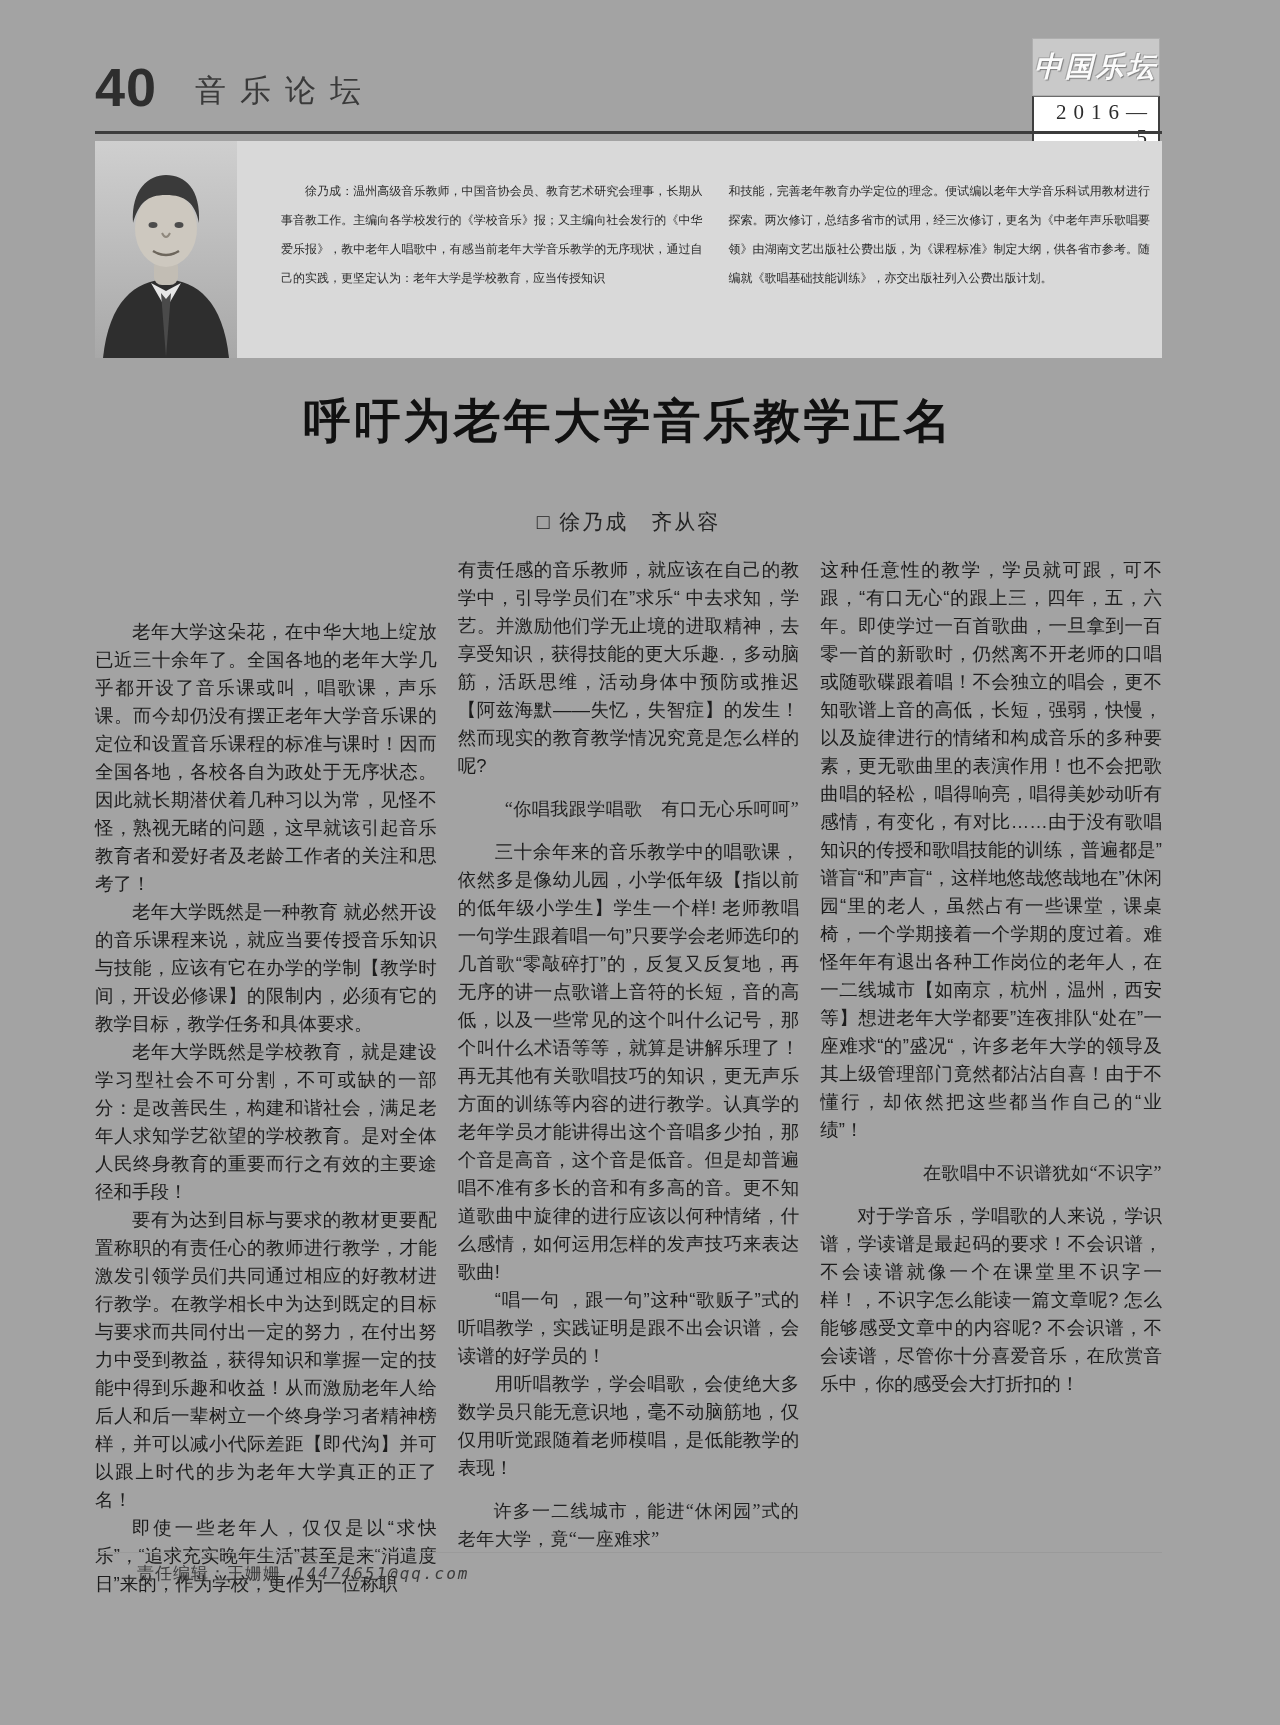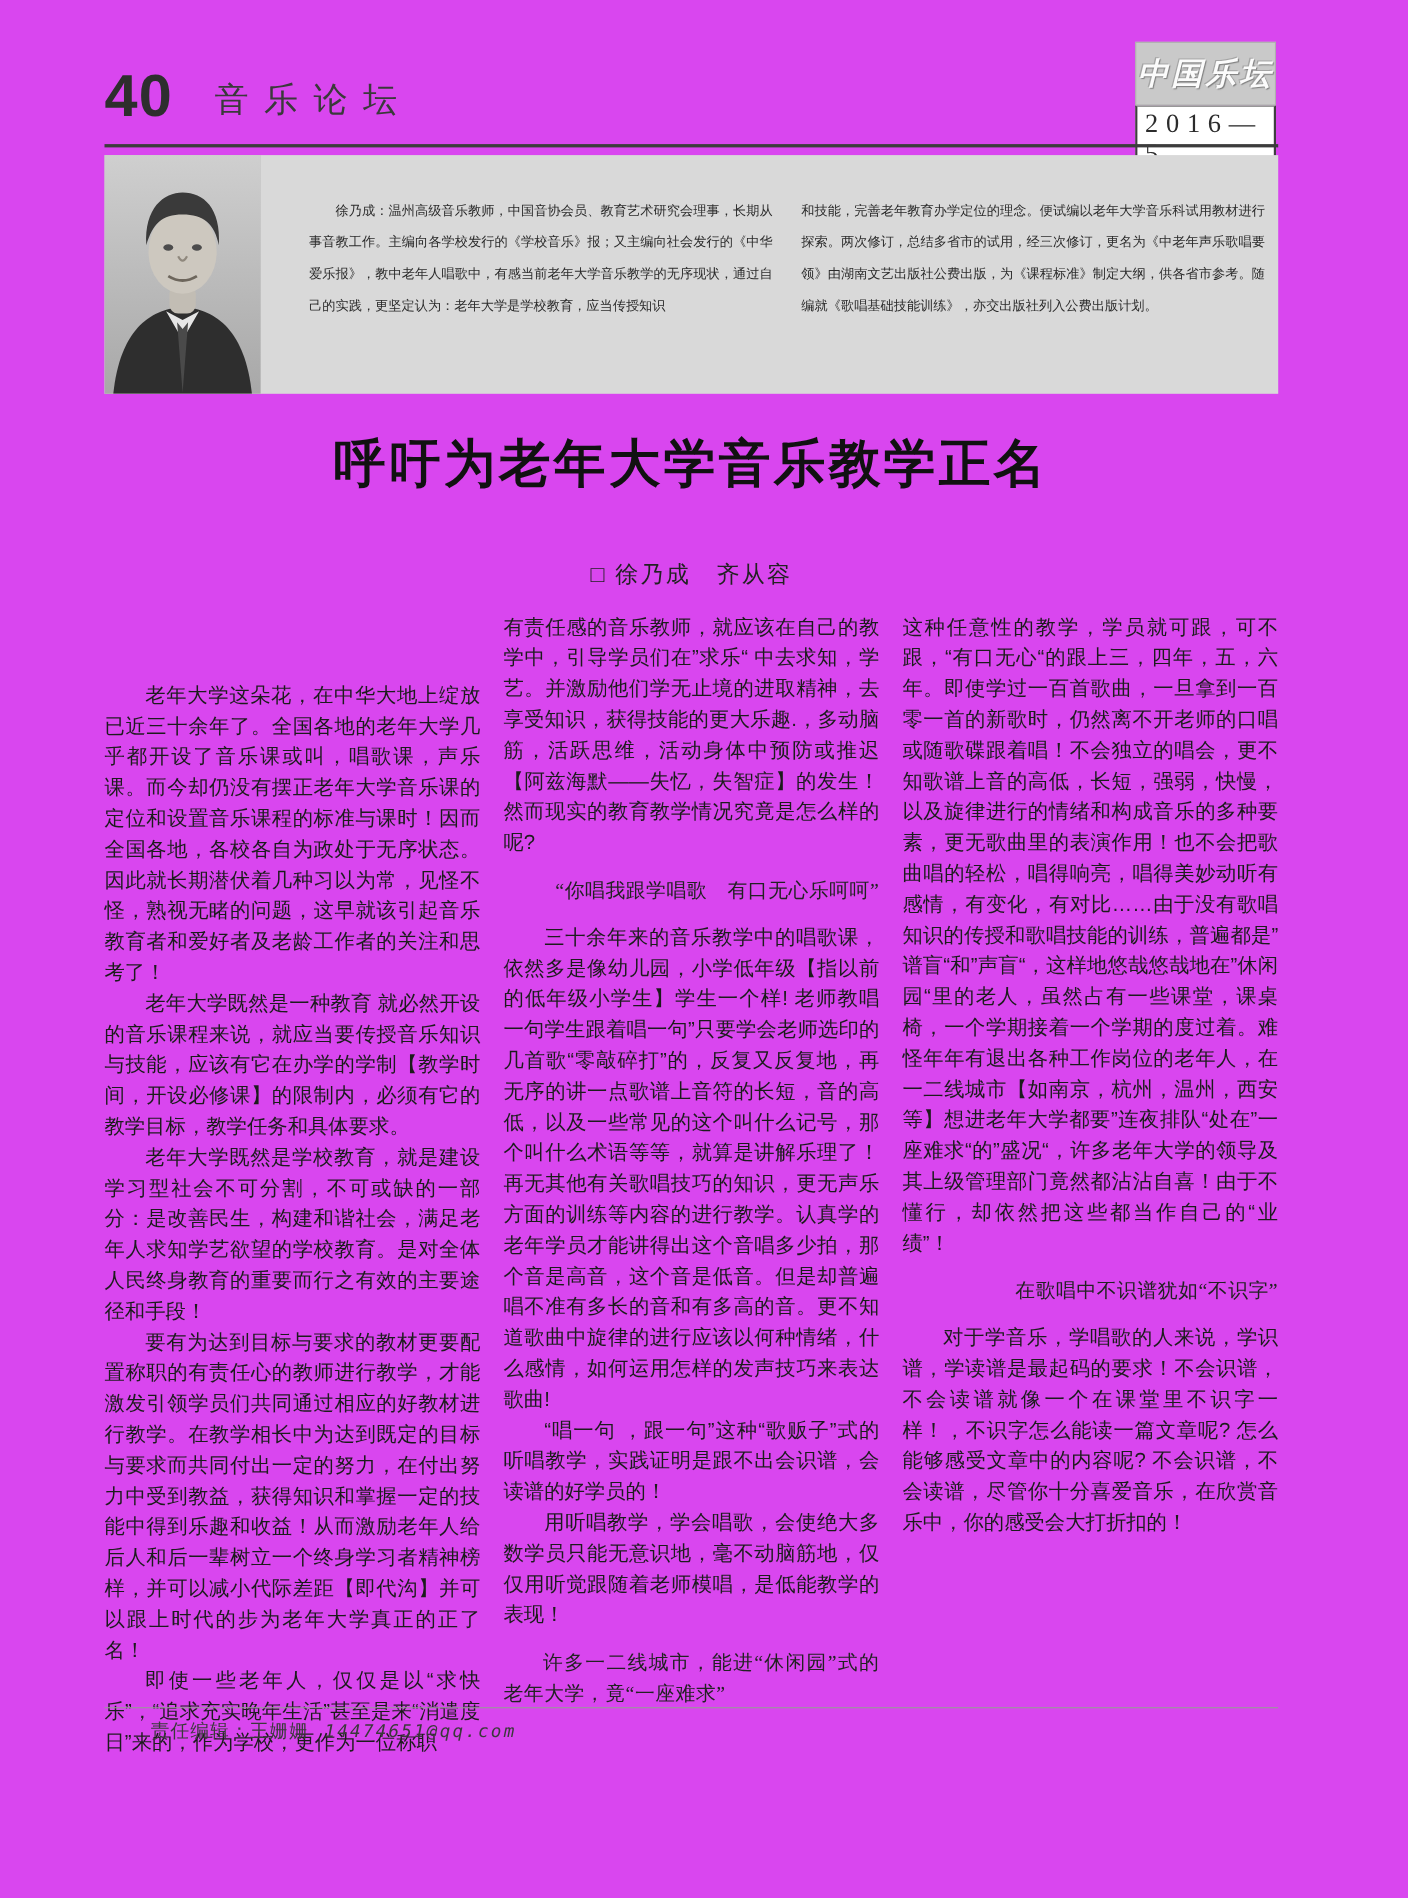--- a/index.html
+++ b/index.html
@@ -1,18 +1,18 @@
 <!DOCTYPE html>
 <html lang="zh"><head>
 <meta charset="utf-8">
 <style>
   html,body { margin:0; padding:0; background:#e9e9e9; }
   .page {
     position:relative; width:1280px; height:1725px; margin:0 auto;
-    background:#d946ef; color:#1d1d1d;
+    background:#a3a3a3; color:#1d1d1d;
     font-family:"Liberation Sans","DejaVu Sans",sans-serif;
     overflow:hidden;
   }
 
   
   .page-header { position:absolute; left:95px; top:52px; width:1067px; height:78px; }
   .page-number {
     display:inline-block; font-size:54px; font-weight:600; color:#2e2e2e;
     letter-spacing:1px; vertical-align:bottom; line-height:70px;
   }
@@ -26,22 +26,22 @@
   .journal-badge { position:absolute; top:-14px; right:2px; width:128px; }
   .badge-logo {
     height:58px; background:#c9c9c9; display:flex; align-items:center; justify-content:center;
     font-family:"Liberation Serif","DejaVu Serif",serif; font-style:italic; font-weight:700;
     font-size:28px; color:#fbfbfb; letter-spacing:3px;
     text-shadow:1px 1px 1px #7e7e7e, -1px -1px 0 #a5a5a5;
     border:1px solid #aeaeae; box-sizing:border-box;
   }
   .badge-issue {
     box-sizing:border-box; border:2px solid #3f3f3f; border-top:1px solid #6b6b6b; background:#fff;
-    text-align:left; font-family:"Liberation Serif","DejaVu Serif",serif;
-    font-size:24px; color:#2c2c2c; letter-spacing:7px; padding:3px 4px 3px 7px;
+    text-align:right; font-family:"Liberation Serif","DejaVu Serif",serif;
+    font-size:21px; color:#2c2c2c; letter-spacing:7px; padding:3px 4px 3px 7px;
   }
 
   
   .bio-box {
     position:absolute; left:95px; top:141px; width:1067px; height:217px;
     background:#d9d9d9; display:flex;
   }
   .bio-photo { flex:0 0 142px; height:217px; }
   .bio-photo svg { display:block; }
   .bio-texts { flex:1; display:flex; gap:26px; padding:36px 12px 0 44px; box-sizing:border-box; }

